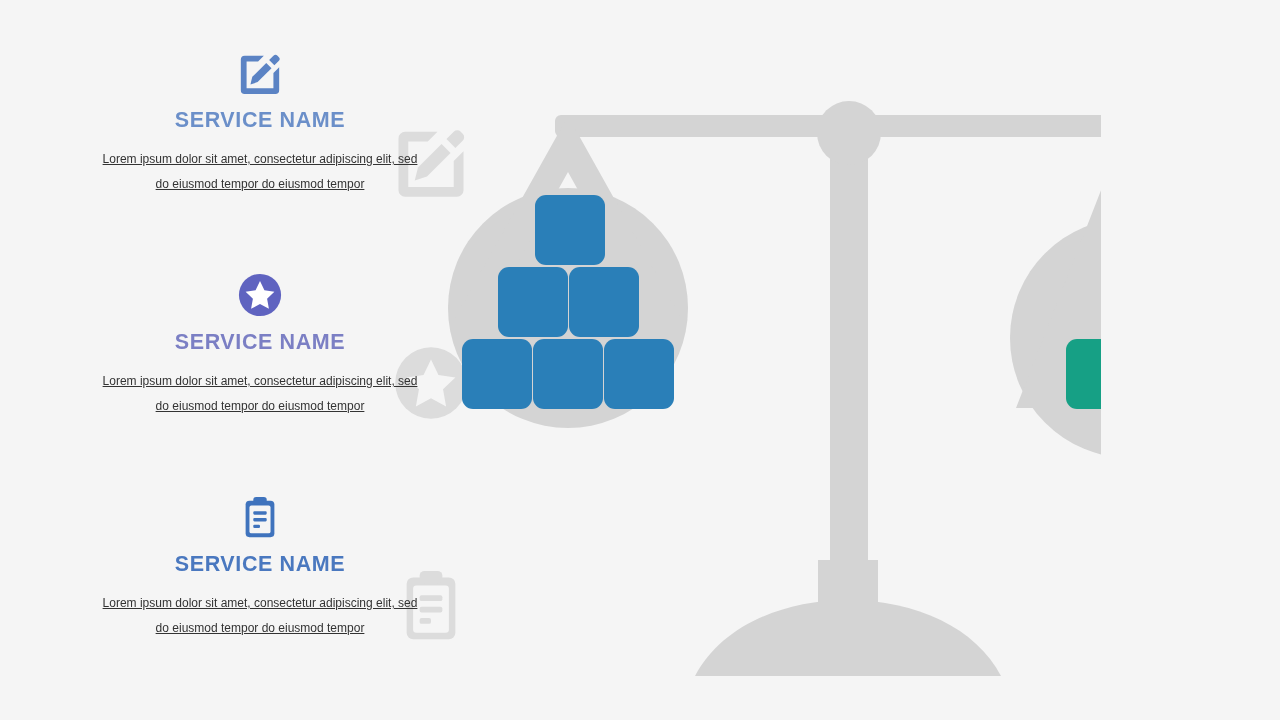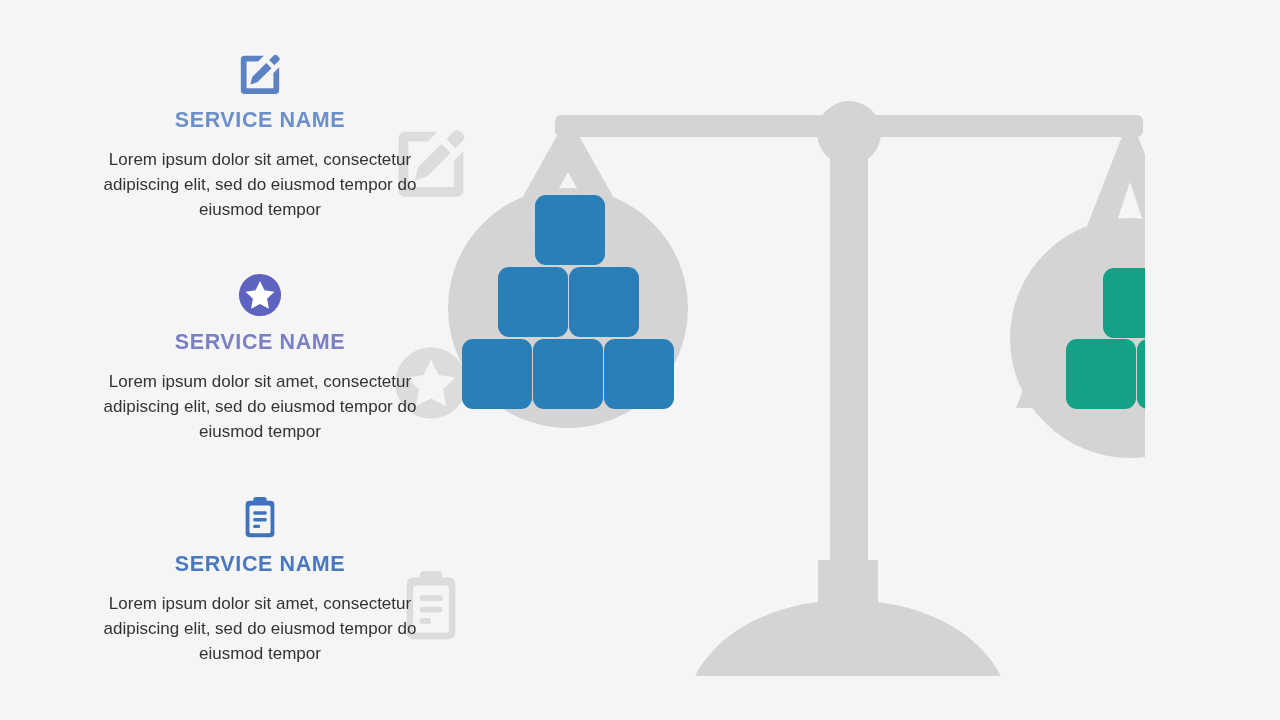--- a/index.html
+++ b/index.html
@@ -10,21 +10,20 @@
   }
   body {
     font-family: "Liberation Sans", sans-serif;
   }
   #slide {
     position: relative;
     width: 1101px;
     height: 720px;
     background: #f5f5f5;
     overflow: hidden;
-    padding-left: 44px;
   }
 
   
   #services {
     position: absolute;
     left: 60px;
     top: 40px;
     width: 400px;
     height: 660px;
   }
@@ -50,27 +49,28 @@
 
   .svc-title {
     font-size: 21.5px;
     font-weight: bold;
     letter-spacing: 0.6px;
     margin: 0 0 14px 0;
     position: relative;
     z-index: 3;
   }
   .svc-body {
-    font-size: 17px;
+    font-size: 12px;
     line-height: 25px;
     color: #333333;
     margin: 8px auto;
     width: 330px;
     position: relative;
     z-index: 3;
+    text-decoration: underline;
   }
 
   
   .svc-ghost {
     position: absolute;
     left: 332px;
     top: 72px;
     width: 78px;
     height: 78px;
     z-index: 1;

